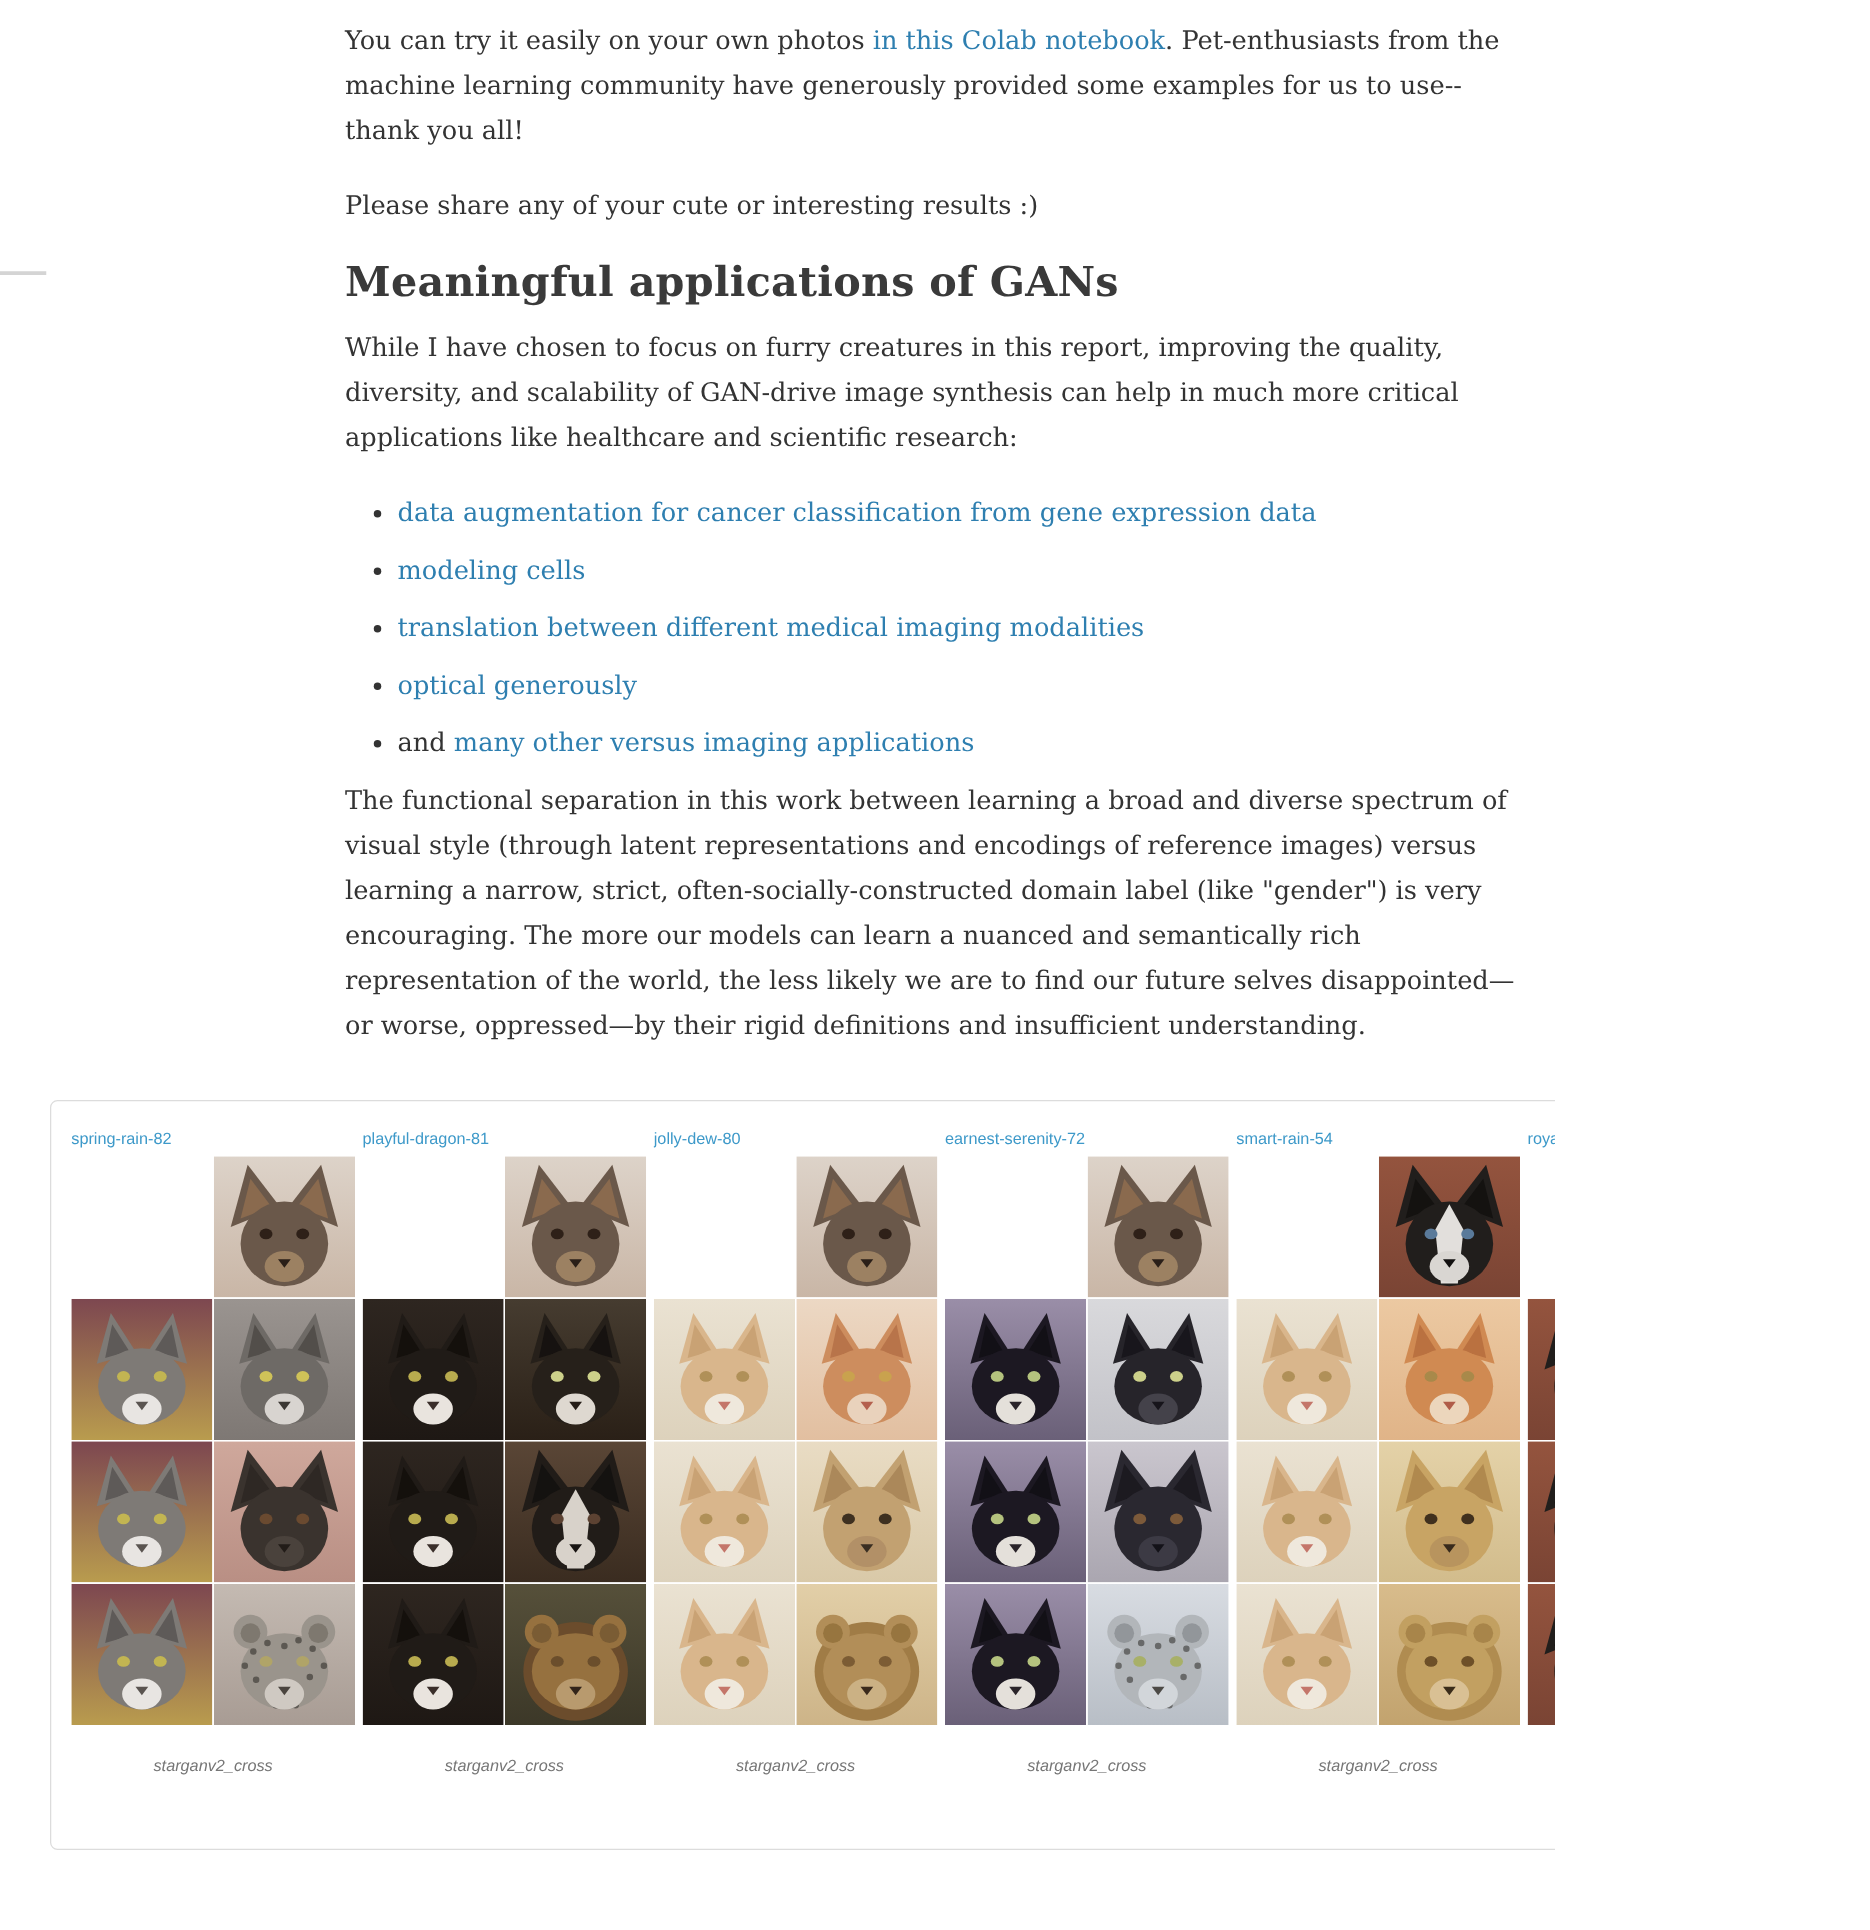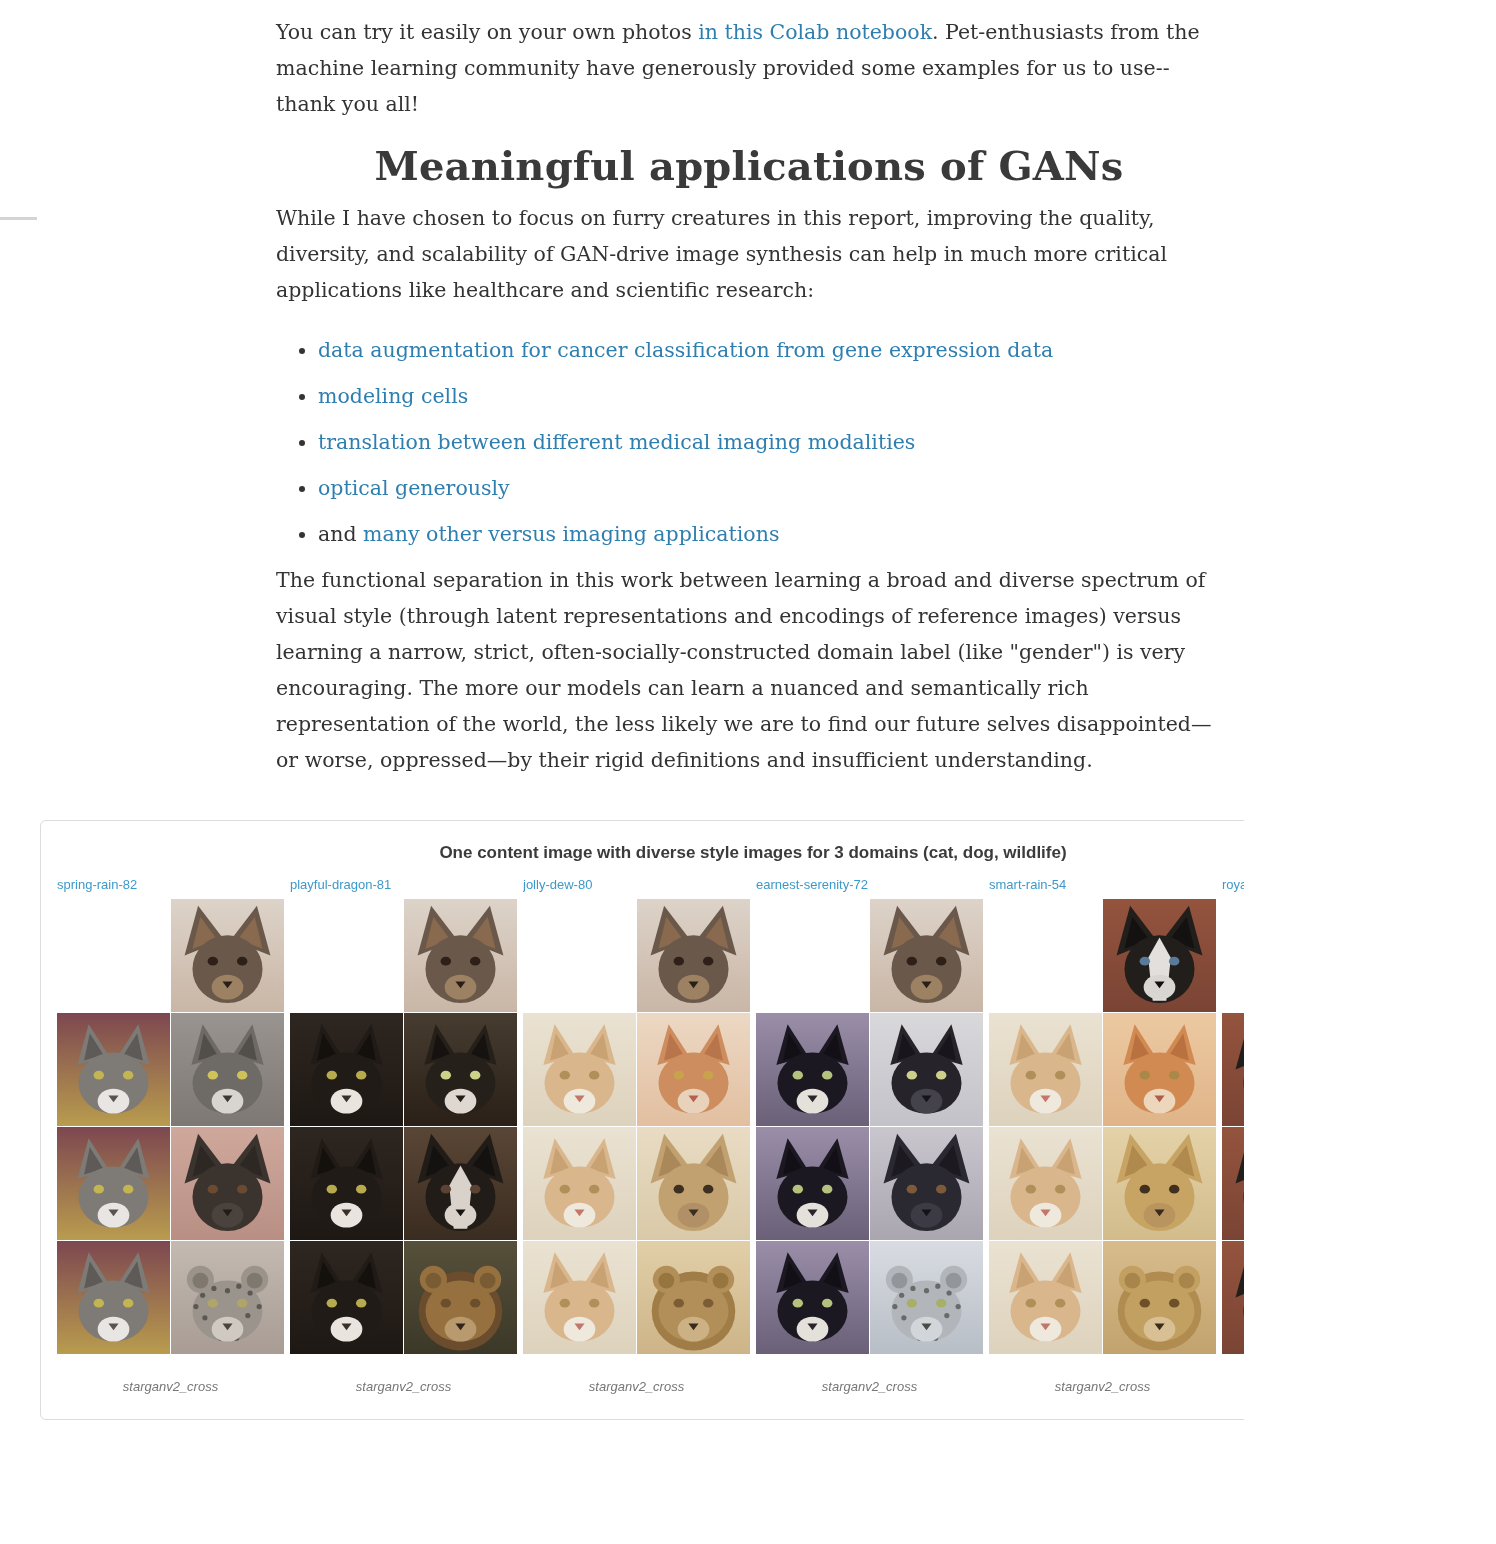--- a/index.html
+++ b/index.html
@@ -5,21 +5,21 @@
   * { box-sizing: border-box; }
   html,body { margin:0; padding:0; background:#ffffff; }
   .page {
     position:relative; width:1244px; height:1544px; overflow:hidden;
     background:#fff; color:#333;
     font-family:"DejaVu Serif","Liberation Serif",serif;
   }
   .margin-tick { position:absolute; left:0; top:217px; width:37px; height:3px; background:#d4d4d4; }
   .content { width:946px; margin-left:276px; padding-top:14px; font-size:20.5px; line-height:36px; color:#333; }
   .content p { margin:0 0 24px 0; }
-  .content h2 { font-size:40px; line-height:40px; font-weight:600; color:#3a3a3a; margin:24px 0 14px 0; letter-spacing:0.2px;text-align:center; }
+  .content h2 { font-size:33px; line-height:40px; font-weight:600; color:#3a3a3a; margin:24px 0 14px 0; letter-spacing:0.2px; }
   .content h2.second { margin-top:40px; }
   ul.apps { margin:6px 0 0 0; padding-left:42px; list-style:disc; }
   ul.apps li { margin-bottom:10px; line-height:36px; }
   a.link { color:#2e7fb0; text-decoration:none; cursor:pointer; }
 
   .panel {
     margin:42px 0 0 40px; width:1426px; height:600px;
     border:1px solid #dcdcdc; border-radius:6px; background:#fff;
     padding:22px 16px 0 16px;
     font-family:"Liberation Sans","DejaVu Sans",sans-serif;
@@ -35,37 +35,37 @@
   .caption { text-align:center; font-size:13px; color:#767676; margin-top:25px;font-style:italic; }
 </style>
 </head>
 <body>
 
 <div class="page">
   <div class="margin-tick"></div>
 
   <article class="content">
     <p><span>You can try it easily on your own photos </span><a class="link">in this Colab notebook</a><span>. Pet-enthusiasts from the machine learning community have generously provided some examples for us to use--thank you all!</span></p>
+    <p>Please share any of your cute or interesting results :)</p>
 
     <h2>Meaningful applications of GANs</h2>
     <p>While I have chosen to focus on furry creatures in this report, improving the quality, diversity, and scalability of GAN-drive image synthesis can help in much more critical applications like healthcare and scientific research:</p>
 
     <ul class="apps">
         <li><a class="link">data augmentation for cancer classification from gene expression data</a></li>
         <li><a class="link">modeling cells</a></li>
         <li><a class="link">translation between different medical imaging modalities</a></li>
         <li><a class="link">optical generously</a></li>
         <li><span>and </span><a class="link">many other versus imaging applications</a></li>
       </ul>
 
     <p>The functional separation in this work between learning a broad and diverse spectrum of visual style (through latent representations and encodings of reference images) versus learning a narrow, strict, often-socially-constructed domain label (like "gender") is very encouraging. The more our models can learn a nuanced and semantically rich representation of the world, the less likely we are to find our future selves disappointed—or worse, oppressed—by their rigid definitions and insufficient understanding.</p>
   </article>
 
   <section class="panel">
-    <div class="panel-title">One content image with diverse style images for 3 domains (cat, dog, wildlife)</div>
     <div class="grids">
         <div class="grid">
           <div class="run-label">spring-rain-82</div>
           <div class="cells">
             <div class="cell empty"></div>
             <div class="cell" title="brown chihuahua dog (content image)">
               <svg viewBox="0 0 100 100" preserveAspectRatio="none" xmlns="http://www.w3.org/2000/svg">
                 <defs>
                   <linearGradient id="grad1" x1="0" y1="0" x2="0" y2="1">
                     <stop offset="0" stop-color="#ddd3c9"></stop>

